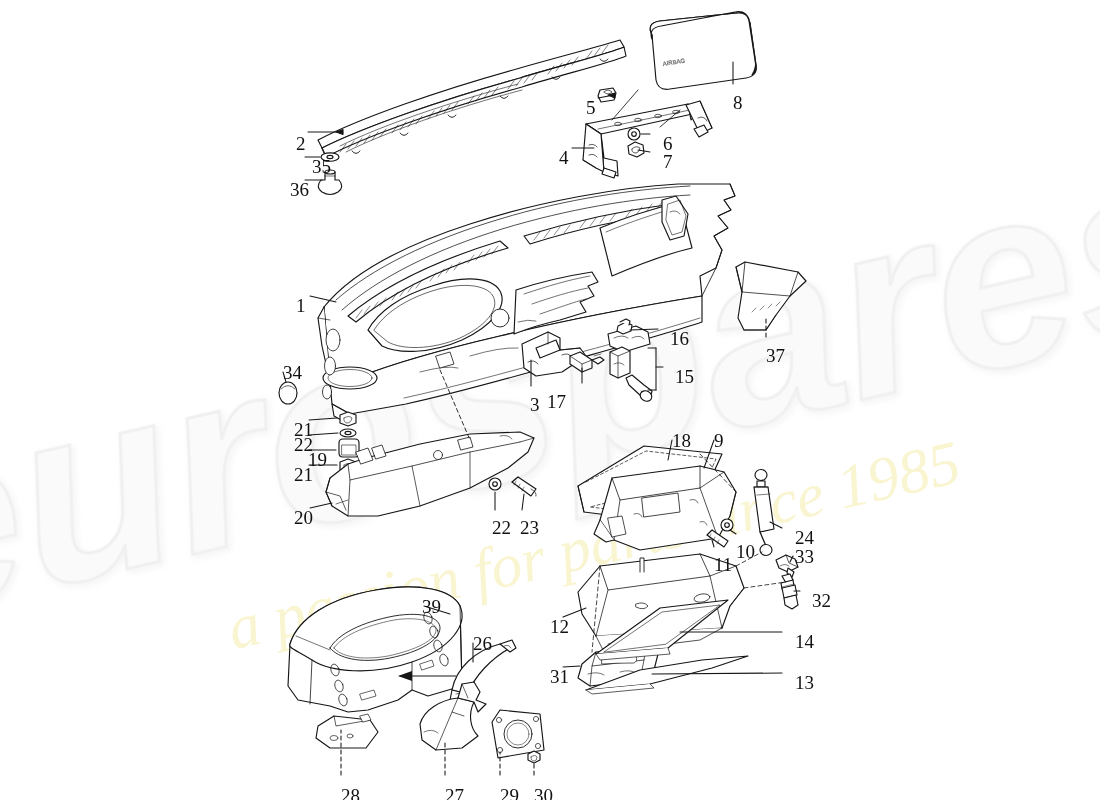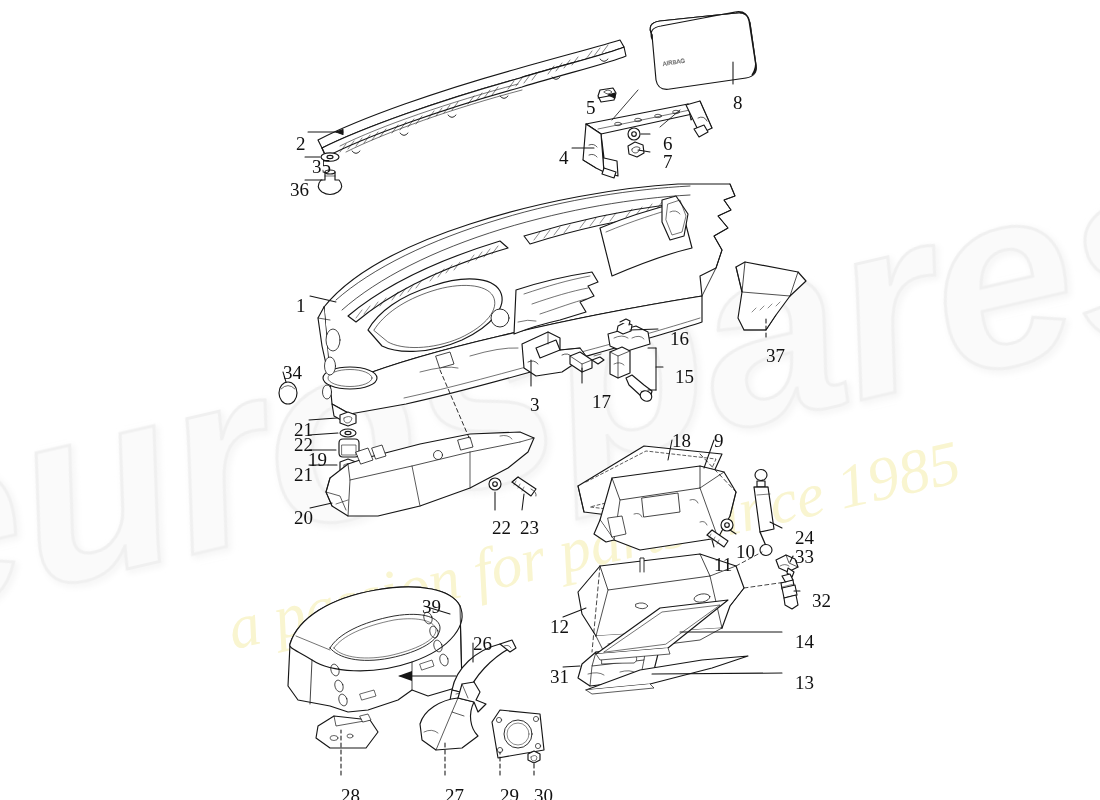--- a/index.html
+++ b/index.html
@@ -598,21 +598,21 @@
       <div class="num" style="left: 290px; top: 180px;">36</div>
       <div class="num" style="left: 586px; top: 98px;">5</div>
       <div class="num" style="left: 559px; top: 148px;">4</div>
       <div class="num" style="left: 663px; top: 134px;">6</div>
       <div class="num" style="left: 663px; top: 152px;">7</div>
       <div class="num" style="left: 733px; top: 93px;">8</div>
       <div class="num" style="left: 296px; top: 296px;">1</div>
       <div class="num" style="left: 766px; top: 346px;">37</div>
       <div class="num" style="left: 670px; top: 329px;">16</div>
       <div class="num" style="left: 675px; top: 367px; font-family: Liberation Serif, serif;">15</div>
-      <div class="num" style="left: 592px; top: 392px; text-align: right;">17</div>
+      <div class="num" style="left: 547px; top: 392px; text-align: right;">17</div>
       <div class="num" style="left: 530px; top: 395px;">3</div>
       <div class="num" style="left: 283px; top: 363px;">34</div>
       <div class="num" style="left: 294px; top: 420px;">21</div>
       <div class="num" style="left: 294px; top: 435px;">22</div>
       <div class="num" style="left: 308px; top: 450px; text-align: center;">19</div>
       <div class="num" style="left: 294px; top: 465px;">21</div>
       <div class="num" style="left: 294px; top: 508px;">20</div>
       <div class="num" style="left: 492px; top: 518px;">22</div>
       <div class="num" style="left: 520px; top: 518px;">23</div>
       <div class="num" style="left: 672px; top: 431px;">18</div>

